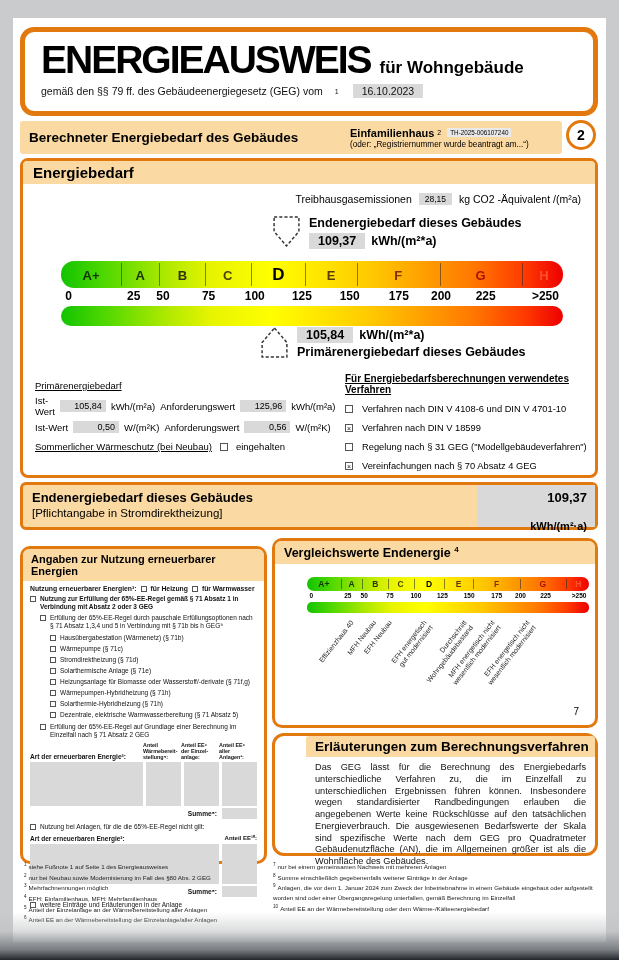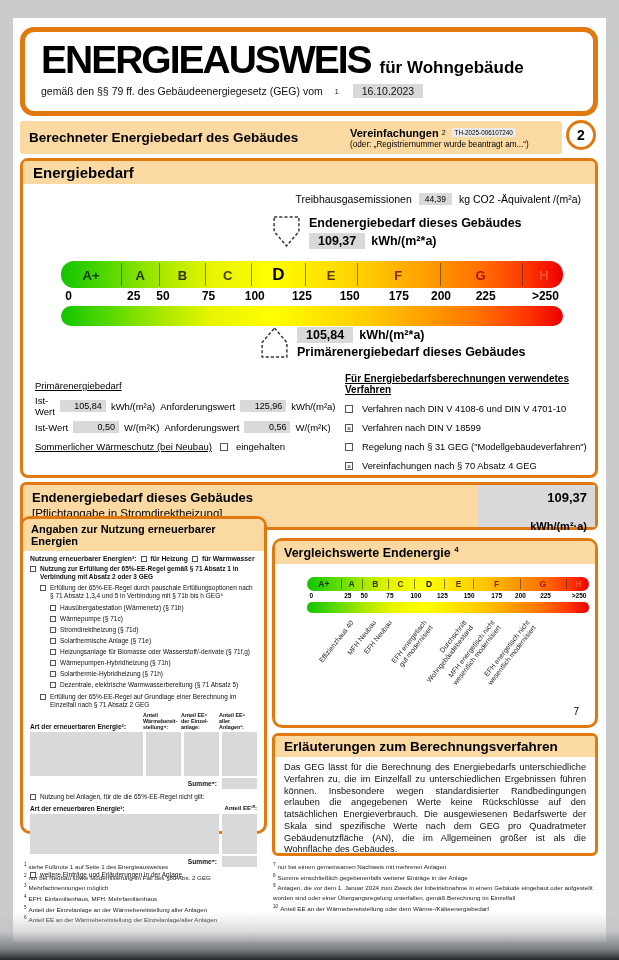--- a/index.html
+++ b/index.html
@@ -82,21 +82,21 @@
   
   #endbar { left:20px; top:482px; width:578px; height:48px; border-width:3px; border-radius:6px; background:#fbd9a2; display:flex; }
   #endbar .lt { flex:1; padding:5px 0 0 9px; }
   #endbar .lt .a { font-size:13px; font-weight:bold; }
   #endbar .lt .b { font-size:11.5px; margin-top:2px; }
   #endbar .rt { width:118px; background:#d9d9d9; text-align:right; padding:5px 8px 0 0; }
   #endbar .rt .v { font-size:13px; font-weight:bold; }
   #endbar .rt .u { font-size:11px; font-weight:bold; margin-top:15px; }
 
   
-  #renew { left:20px; top:516px; width:247px; height:318px; border-width:3px; border-radius:10px; }
+  #renew { left:20px; top:546px; width:247px; height:318px; border-width:3px; border-radius:10px; }
   #renew .bandhdr { font-size:11px; border-radius:6px 6px 0 0; padding:4px 0 4px 8px; }
   #renew .body { padding:4px 7px 0 7px; font-size:6.5px; color:#111; }
   #renew .usage { font-weight:bold; display:flex; align-items:center; gap:4px; font-size:6.8px; }
   #renew .it { display:flex; gap:4px; margin-top:3px; line-height:1.25; }
   #renew .it.b { font-weight:bold; }
   #renew .thead { display:flex; align-items:flex-end; margin-top:3px; }
   #renew .thead .rl { font-weight:bold; flex:1; font-size:6.6px; }
   #renew .thead .c { width:38px; font-weight:bold; font-size:5.4px; line-height:1.15; }
   #renew .boxrow { display:flex; gap:3px; margin-top:2px; }
   #renew .boxrow .wide { flex:1; background:#d9d9d9; height:44px; }
@@ -112,21 +112,21 @@
   #vgl { left:272px; top:538px; width:326px; height:190px; border-width:3px; border-radius:10px; }
   #vgl .bandhdr { font-size:12.5px; border-radius:6px 6px 0 0; padding:4px 0 4px 9px; }
   #vgl .bandhdr sup { font-size:8px; font-weight:bold; }
   #rlabels { position:absolute; left:32px; top:78px; width:282px; height:100px; }
   .rl-wrap { position:absolute; top:0; }
   .rl-in { position:absolute; right:0; top:0; transform:rotate(-52deg); transform-origin:100% 0;
            white-space:nowrap; text-align:right; font-size:7px; line-height:1.15; color:#222; }
   #vgl .corner { position:absolute; right:16px; bottom:8px; font-size:10px; }
 
   
-  #erl { left:272px; top:733px; width:326px; height:123px; border-width:3px; border-radius:6px; }
+  #erl { left:272px; top:733px; width:326px; height:123px; border-width:3px; border-radius:12px;padding-left:31px; }
   #erl .bandhdr { font-size:13.5px; padding:3px 0 3px 9px; border-radius:3px 3px 0 0; }
   #erl .txt { padding:5px 9px 0 9px; font-size:9.2px; line-height:1.28; text-align:justify; color:#111; }
 
   
   .fnotes { position:absolute; font-size:6.2px; color:#222; line-height:1.55; z-index:5; }
   #fn-left { left:24px; top:861px; width:252px; }
   #fn-right { left:273px; top:861px; width:330px; }
   .fnotes sup { font-size:4.6px; margin-right:2px; }
   sup { vertical-align:super; }
 </style>
@@ -145,35 +145,35 @@
       <span>gemäß den §§ 79 ff. des Gebäudeenergiegesetz (GEG) vom</span>
       <sup>1</sup>
       <span class="gbox">16.10.2023</span>
     </div>
   </div>
 
   <div id="bar2" class="band">
     <div class="title">Berechneter Energiebedarf des Gebäudes</div>
     <div class="reg">
       <div class="r1">
-        <span>Vereinfachungen</span>
+        <span>Einfamilienhaus</span>
         <sup>2</sup>
         <span class="rv">TH-2025-006107240</span>
       </div>
       <div class="r2">(oder: „Registriernummer wurde beantragt am...“)</div>
     </div>
   </div>
   <div id="pagecircle">2</div>
 
   <div id="main" class="obox">
     <div class="bandhdr">Energiebedarf</div>
 
     <div id="ghg">
       <span>Treibhausgasemissionen</span>
-      <span class="gbox">44,39</span>
+      <span class="gbox">28,15</span>
       <span>kg CO2 -Äquivalent /(m²a)</span>
     </div>
 
     <div id="endblk">
       <svg width="27" height="31" viewBox="0 0 26 30">
         <polygon points="1,1 25,1 25,15 13,29 1,15" fill="#ffffff" stroke="#333" stroke-width="1.4" stroke-dasharray="3 2"></polygon>
       </svg>
       <div class="txt">
         <div class="l1">Endenergiebedarf dieses Gebäudes</div>
         <div class="l2">

